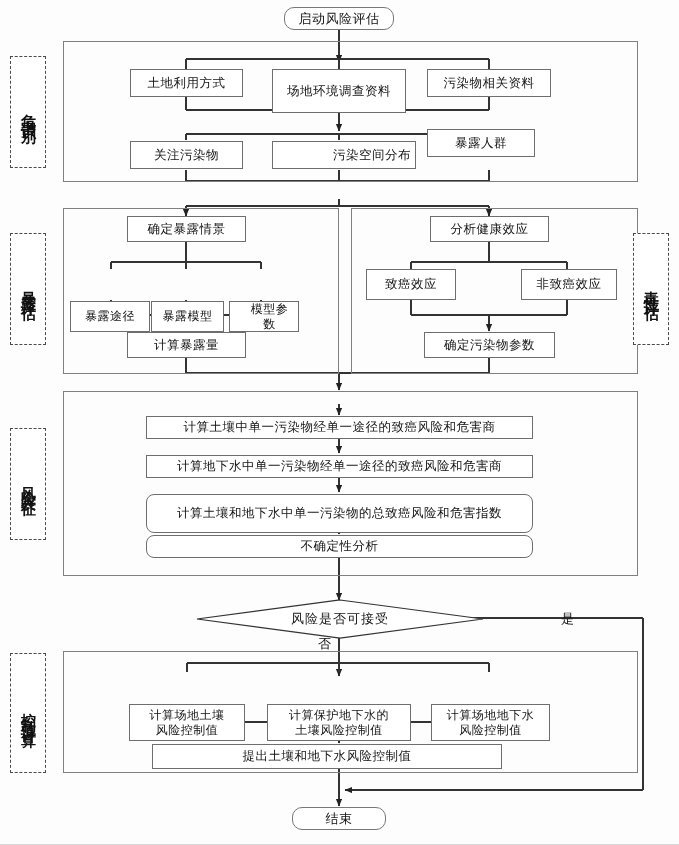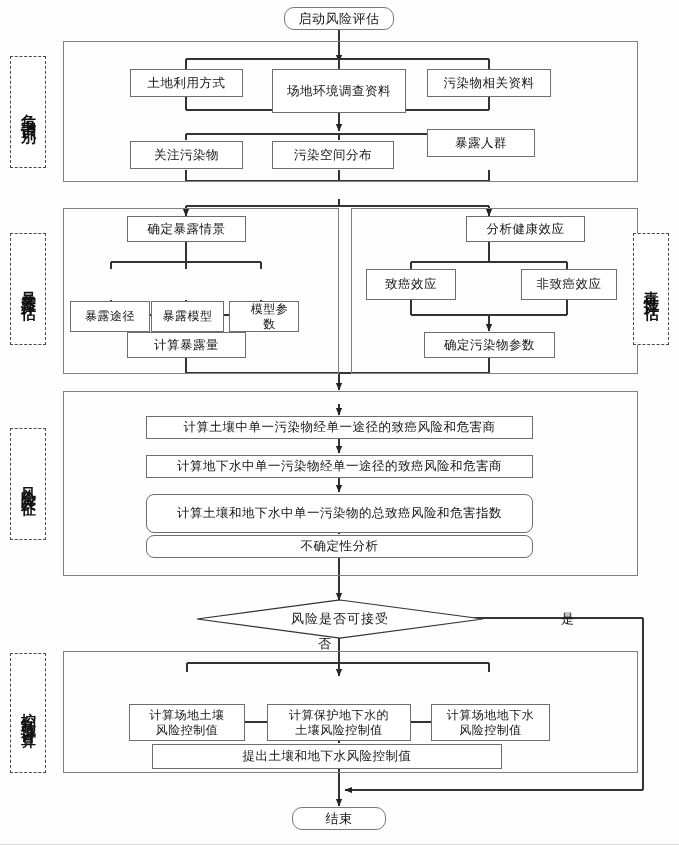--- a/index.html
+++ b/index.html
@@ -220,21 +220,21 @@
   <div class="node f125" style="left:272px;top:69px;width:134px;height:44px;">
     <span class="lbl">场地环境调查资料</span>
   </div>
   <div class="node f125" style="left:427px;top:69px;width:124px;height:28px;">
     <span class="lbl">污染物相关资料</span>
   </div>
 
   <div class="node f125" style="left:130px;top:141px;width:113px;height:28px;">
     <span class="lbl">关注污染物</span>
   </div>
-  <div class="node f125" style="left:272px;top:141px;width:122px;height:28px;">
+  <div class="node f125" style="left:272px;top:141px;width:144px;height:28px;justify-content:flex-end;">
     <span class="lbl">污染空间分布</span>
   </div>
   <div class="node f125" style="left:427px;top:129px;width:108px;height:28px;">
     <span class="lbl">暴露人群</span>
   </div>
 
   <div class="node f125" style="left:127px;top:216px;width:119px;height:26px;">
     <span class="lbl">确定暴露情景</span>
   </div>
   <div class="node f12" style="left:70px;top:269px;width:80px;height:31px;">
@@ -243,21 +243,21 @@
   <div class="node f12" style="left:151px;top:269px;width:73px;height:31px;">
     <span class="lbl">暴露模型</span>
   </div>
   <div class="node f12" style="left:229px;top:269px;width:70px;height:31px;padding-left:11px;">
     <span class="lbl">模型参数</span>
   </div>
   <div class="node f125" style="left:127px;top:332px;width:119px;height:26px;">
     <span class="lbl">计算暴露量</span>
   </div>
 
-  <div class="node f125" style="left:430px;top:216px;width:119px;height:26px;margin-left:36px;">
+  <div class="node f125" style="left:430px;top:216px;width:119px;height:26px;">
     <span class="lbl">分析健康效应</span>
   </div>
   <div class="node f125" style="left:366px;top:269px;width:90px;height:31px;">
     <span class="lbl">致癌效应</span>
   </div>
   <div class="node f125" style="left:521px;top:269px;width:96px;height:31px;">
     <span class="lbl">非致癌效应</span>
   </div>
   <div class="node f125" style="left:424px;top:332px;width:131px;height:26px;">
     <span class="lbl">确定污染物参数</span>

